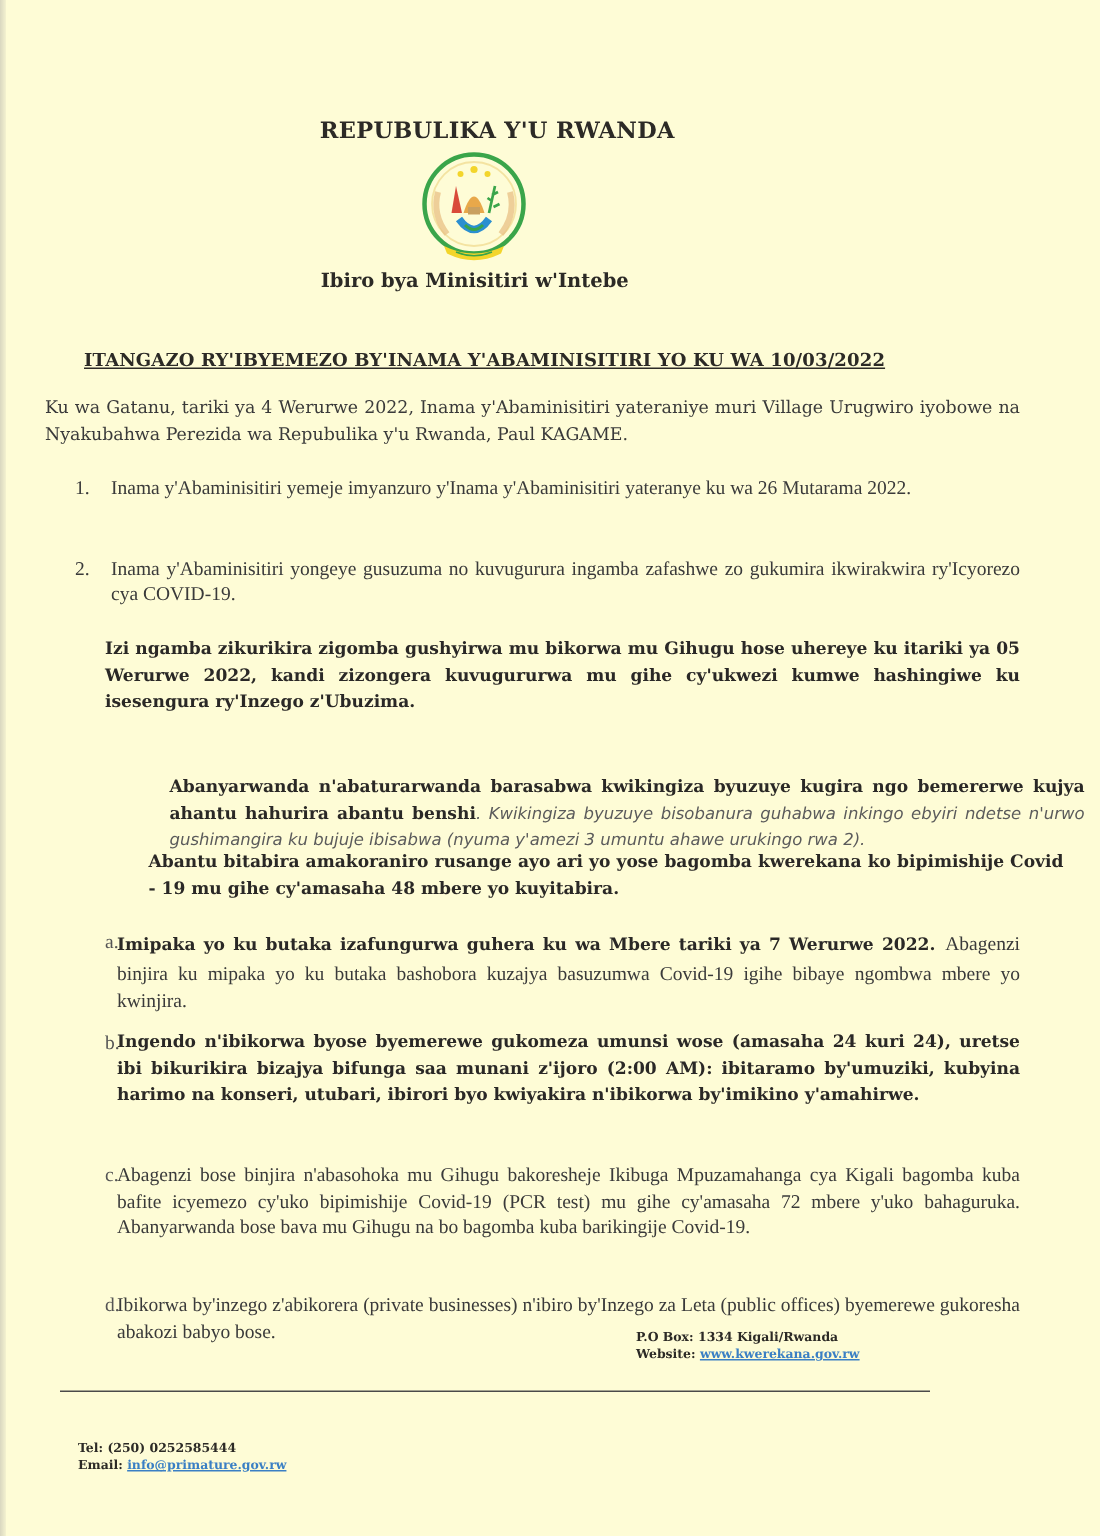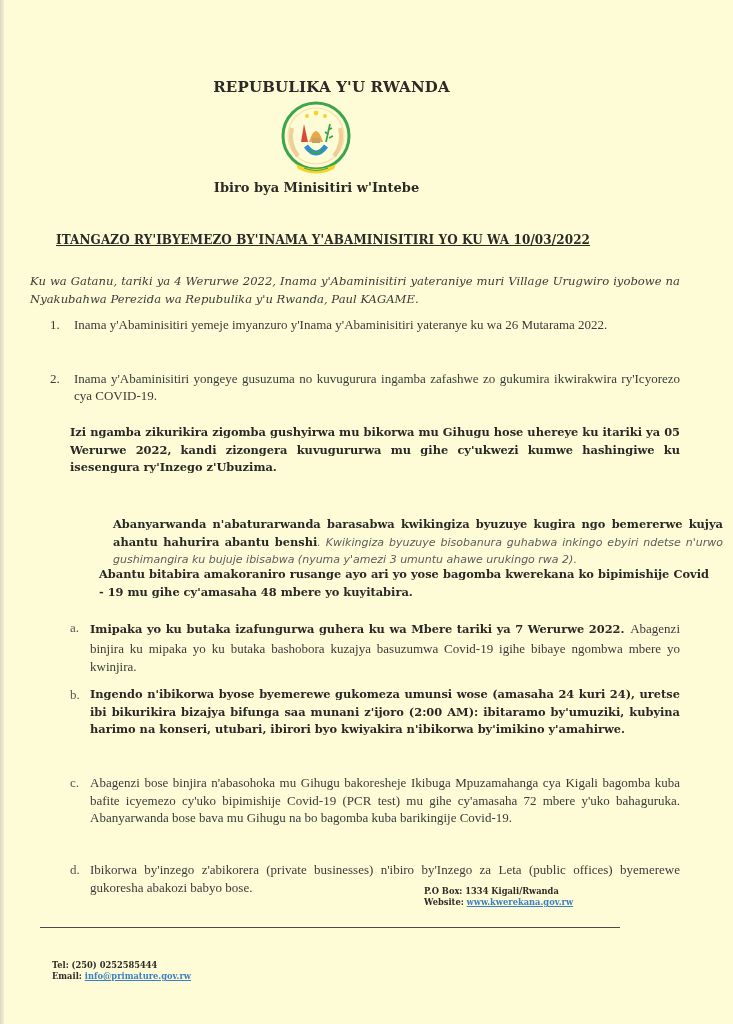--- a/index.html
+++ b/index.html
@@ -62,24 +62,23 @@
     }
     .content {
       position: absolute;
       left: 30px;
       width: 650px;
       font-size: 11.6px;
       line-height: 18px;
       text-align: justify;
     }
     .intro {
-      top: 272px;
+      top: 262px;
       font-family: "DejaVu Serif", serif;
       color: #3a3a3a;
-      font-style: italic;
     }
     .list-item {
       position: absolute;
       left: 50px;
       width: 630px;
       font-size: 11.6px;
       line-height: 17px;
       text-align: justify;
       color: #3a3a3a;
       font-family: "Liberation Serif", serif;
@@ -119,21 +118,21 @@
       text-align: justify;
     }
     .sub-item .letter {
       position: absolute;
       left: 0; top: 0;
       font-family: "Liberation Serif", serif;
       font-size: 13px;
       color: #555;
     }
     .sub-item .body {
-      margin-left: 20px;
+      margin-left: 8px;
       display: block;
     }
     .sub-item .serif-plain {
       font-family: "Liberation Serif", serif;
       font-size: 13px;
       color: #3a3a3a;
     }
     .sub-item .bold-serif {
       font-family: "DejaVu Serif", serif;
       font-weight: bold;

